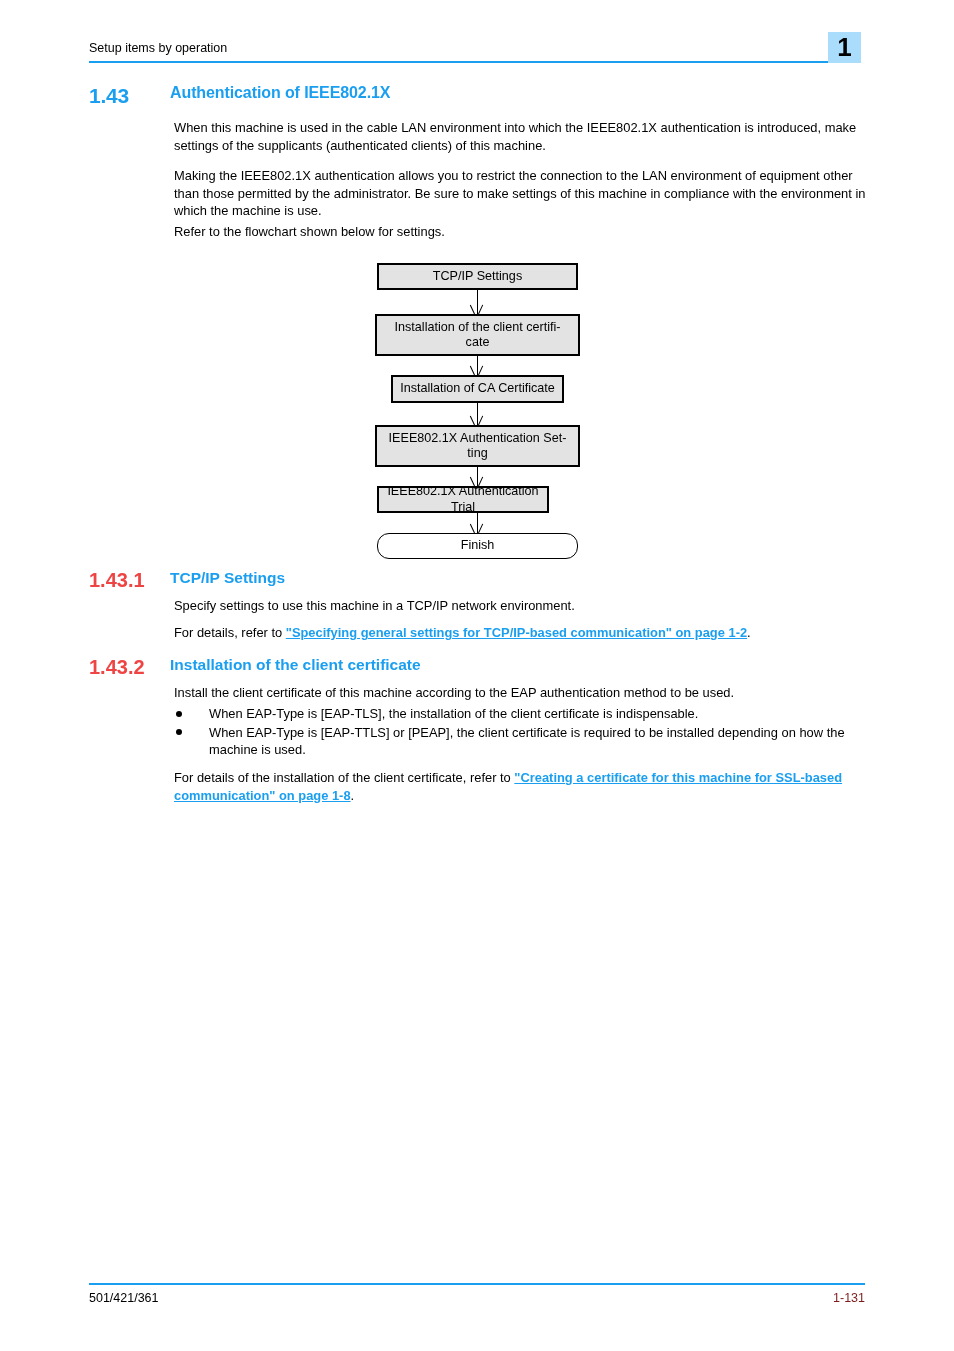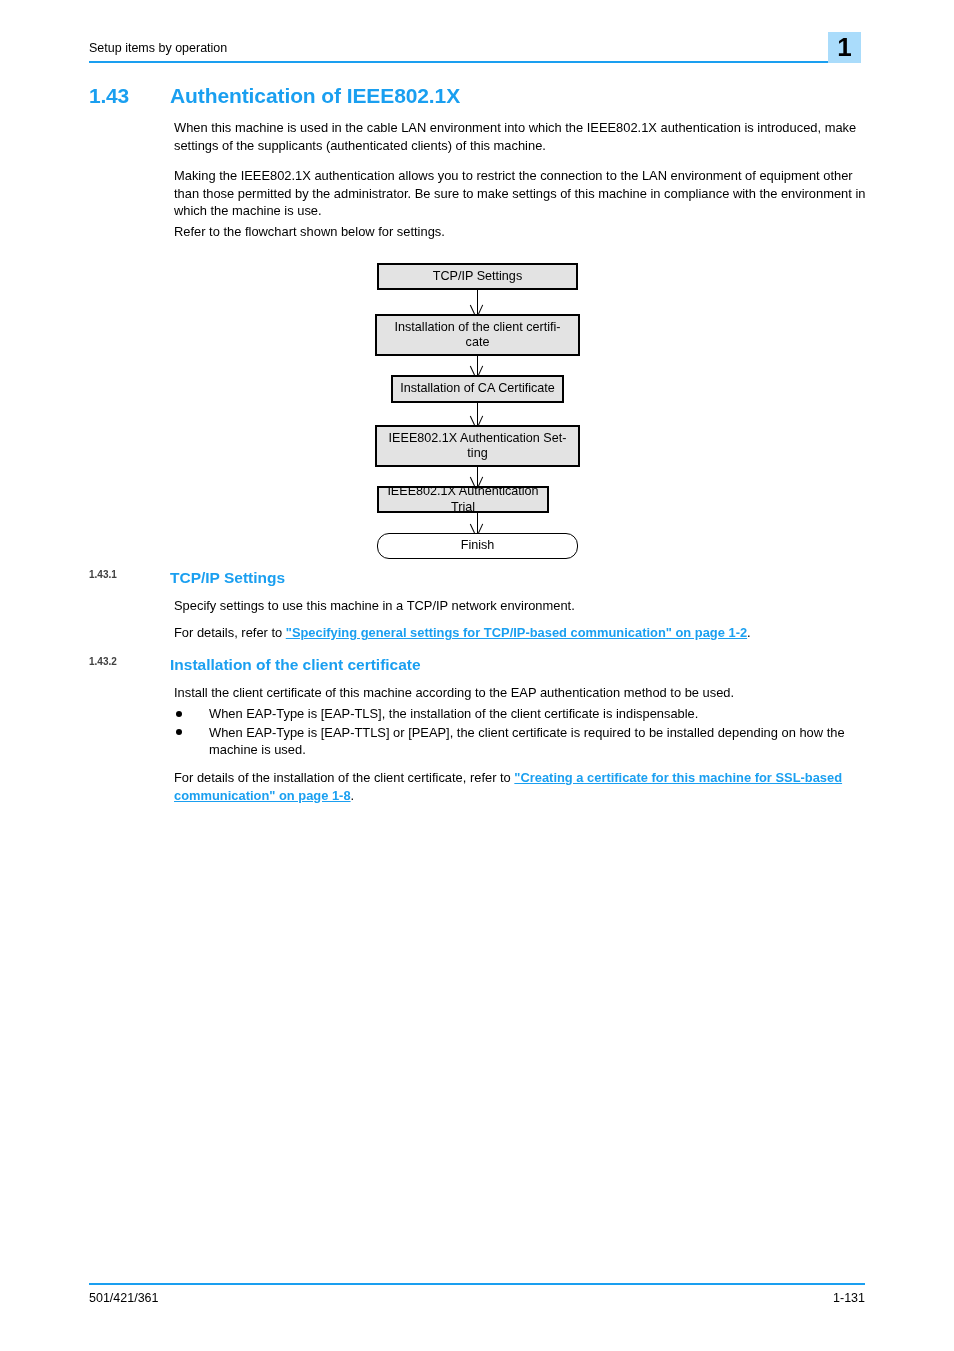--- a/index.html
+++ b/index.html
@@ -81,40 +81,40 @@
     top: 0;
     font-size: 21px;
     font-weight: bold;
     color: #1a9ff0;
     letter-spacing: -0.2px;
   }
   .h1-text {
     position: absolute;
     left: 81px;
     top: 0;
-    font-size: 21px;
+    font-size: 16px;
     font-weight: bold;
     color: #1a9ff0;
     white-space: nowrap;
     letter-spacing: -0.1px;
   }
 
   .h2-row {
     position: absolute;
     left: 89px;
     width: 790px;
     height: 22px;
   }
   .h2-num {
     position: absolute;
     left: 0;
     top: 0;
-    font-size: 10px;
-    font-weight: bold;
-    color: #404040;
+    font-size: 20px;
+    font-weight: bold;
+    color: #ef4444;
   }
   .h2-text {
     position: absolute;
     left: 81px;
     top: 0;
     font-size: 15.5px;
     font-weight: bold;
     color: #1a9ff0;
     white-space: nowrap;
   }
@@ -274,21 +274,21 @@
     left: 0;
     top: 8px;
     font-size: 12.5px;
     color: #000;
   }
   .footer-right {
     position: absolute;
     right: 0;
     top: 8px;
     font-size: 12.5px;
-    color: #000000;
+    color: #7f1d1d;
   }
 </style>
 </head>
 <body>
 
 <div class="page">
 
   <div class="header">
     <div class="header-title">Setup items by operation</div>
     <div class="header-rule"></div>

